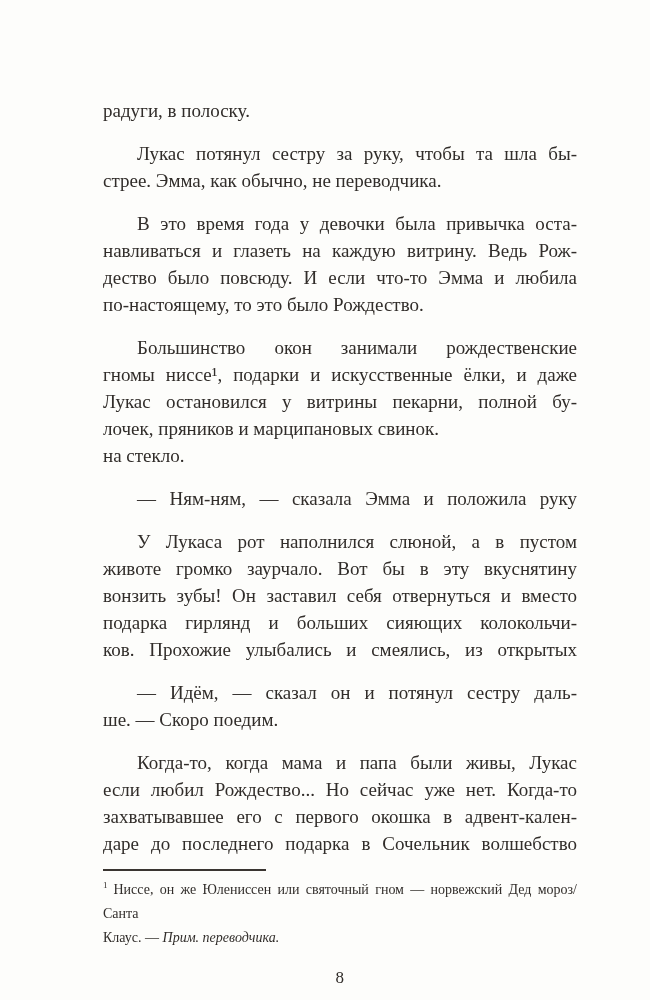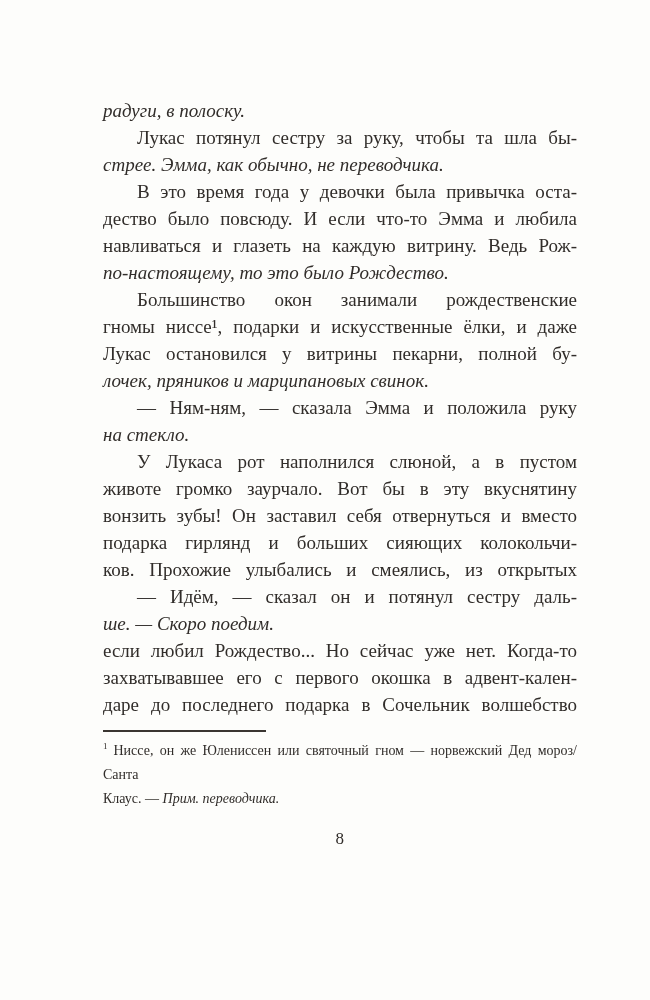--- a/index.html
+++ b/index.html
@@ -22,24 +22,24 @@
     width: 474px;
   }
   .line {
     font-size: 19px;
     line-height: 27px;
     text-align: justify;
     text-align-last: justify;
   }
   .line.nj {
     text-align-last: left;
-    font-style: italic;
   }
   .line.indent {
     text-indent: 34px;
+    margin-top: 16px;
   }
   .footnote {
     margin-top: 12px;
   }
   .fn-rule {
     width: 163px;
     height: 0;
     border-top: 2px solid #3a3531;
     margin-bottom: 7px;
   }
@@ -69,36 +69,37 @@
 </head>
 <body style="background: rgb(253, 253, 251); color: rgb(49, 45, 42);">
 
 <div class="column">
 
   <div>
       <div class="line nj">радуги, в полоску.</div>
       <div class="line indent">Лукас потянул сестру за руку, чтобы та шла бы-</div>
       <div class="line nj">стрее. Эмма, как обычно, не переводчика.</div>
       <div class="line indent">В это время года у девочки была привычка оста-</div>
+      <div class="line">навливаться и глазеть на каждую витрину. Ведь Рож-</div>
       <div class="line">дество было повсюду. И если что-то Эмма и любила</div>
-      <div class="line">навливаться и глазеть на каждую витрину. Ведь Рож-</div>
       <div class="line nj">по-настоящему, то это было Рождество.</div>
       <div class="line indent">Большинство окон занимали рождественские</div>
       <div class="line">гномы ниссе¹, подарки и искусственные ёлки, и даже</div>
       <div class="line">Лукас остановился у витрины пекарни, полной бу-</div>
       <div class="line nj">лочек, пряников и марципановых свинок.</div>
+      <div class="line nj">на стекло.</div>
       <div class="line indent">— Ням-ням, — сказала Эмма и положила руку</div>
-      <div class="line nj">на стекло.</div>
       <div class="line indent">У Лукаса рот наполнился слюной, а в пустом</div>
       <div class="line">животе громко заурчало. Вот бы в эту вкуснятину</div>
       <div class="line">вонзить зубы! Он заставил себя отвернуться и вместо</div>
       <div class="line">подарка гирлянд и больших сияющих колокольчи-</div>
       <div class="line">ков. Прохожие улыбались и смеялись, из открытых</div>
       <div class="line indent">— Идём, — сказал он и потянул сестру даль-</div>
       <div class="line nj">ше. — Скоро поедим.</div>
+      <div class="line indent">Когда-то, когда мама и папа были живы, Лукас</div>
       <div class="line">если любил Рождество... Но сейчас уже нет. Когда-то</div>
       <div class="line">захватывавшее его с первого окошка в адвент-кален-</div>
       <div class="line">даре до последнего подарка в Сочельник волшебство</div>
     </div>
 
   <div class="footnote">
     <div class="fn-rule"></div>
     <div class="fn-line fn-just"><sup>1</sup><span>Ниссе, он же Юлениссен или святочный гном — норвежский Дед мороз/Санта</span></div>
     <div class="fn-line"><span>Клаус. — </span><em>Прим. переводчика.</em></div>
   </div>

